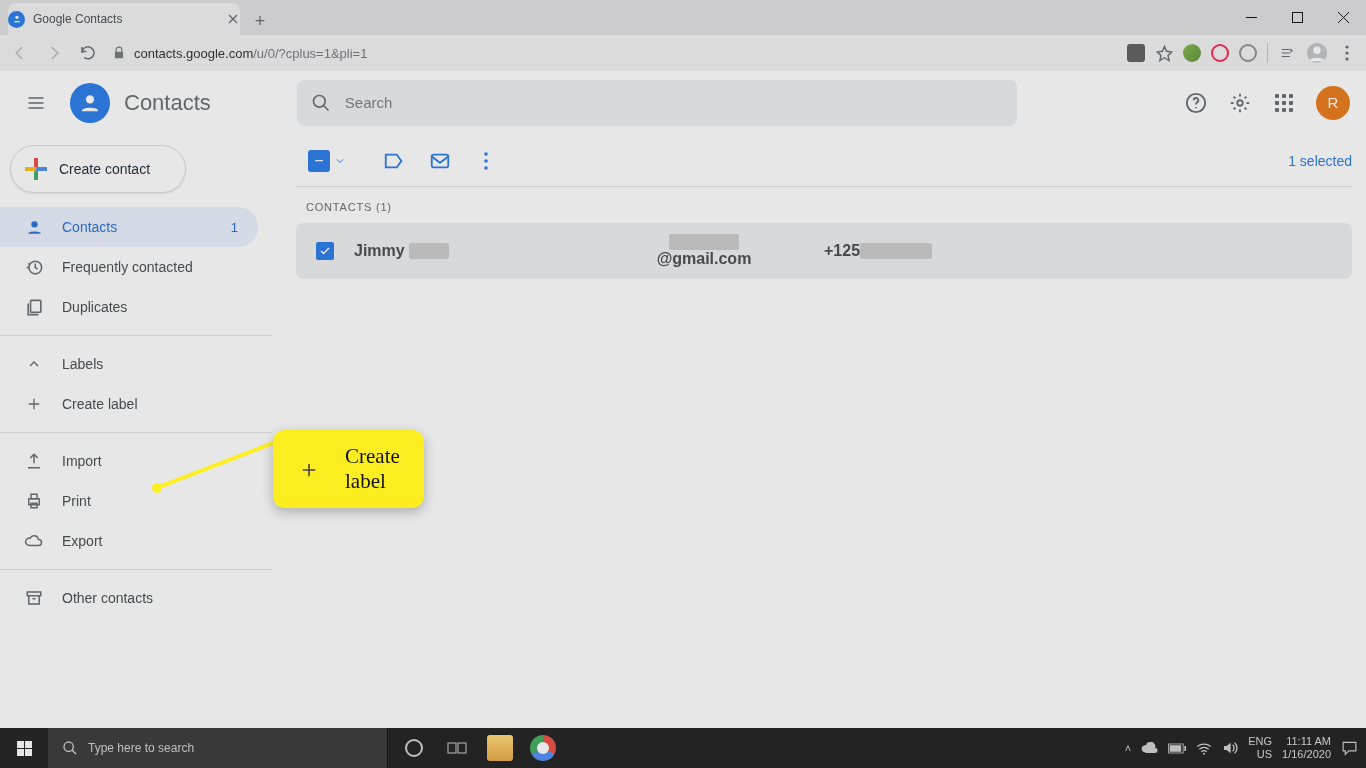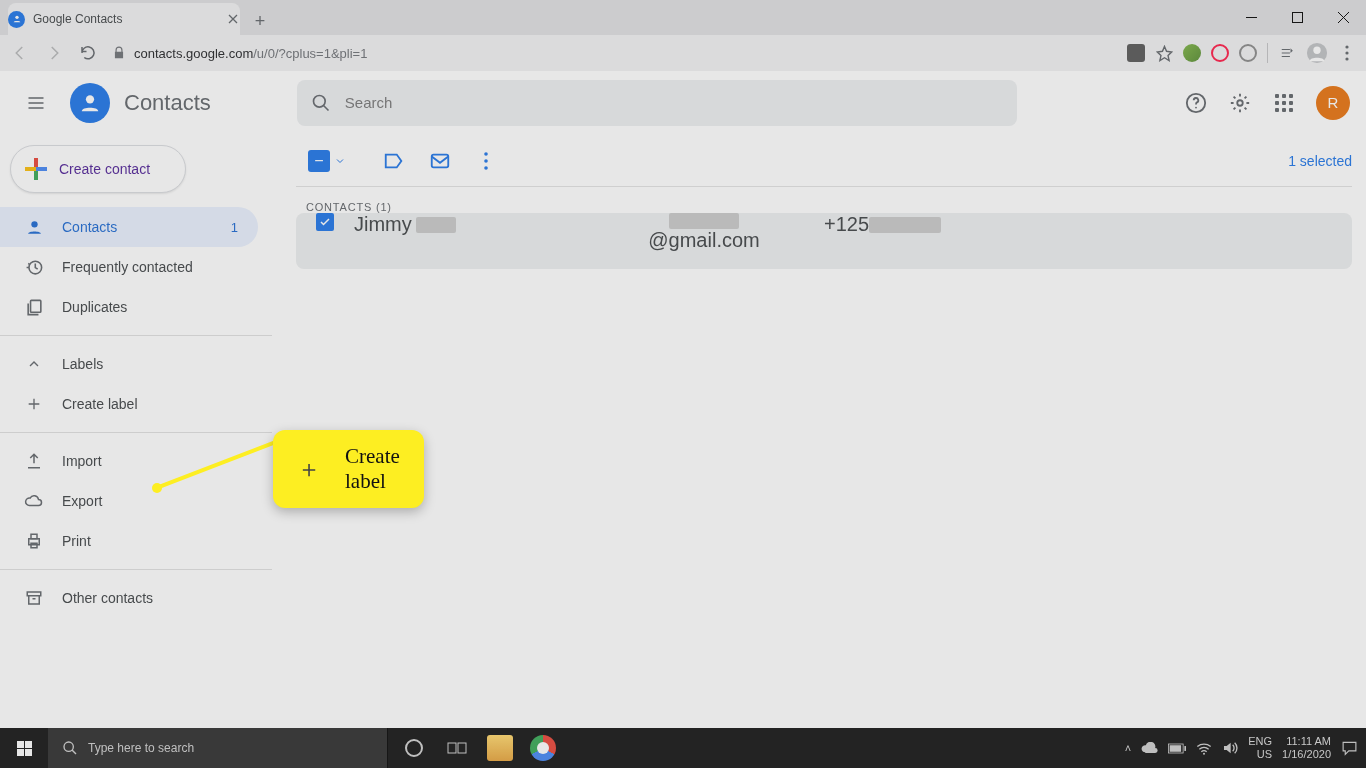--- a/index.html
+++ b/index.html
@@ -45,39 +45,39 @@
   .avatar { width:34px; height:34px; border-radius:50%; background:#e8710a; color:#fff; display:flex; align-items:center; justify-content:center; font-size:15px; }
 
   
   .body { flex:1; display:flex; }
   .sidebar { width:272px; padding-top:6px; display:flex; flex-direction:column; }
   .create-contact { margin:4px 0 14px 10px; width:176px; height:48px; border:1px solid #dadce0; border-radius:24px; background:#fff; display:flex; align-items:center; gap:12px; padding-left:14px; box-shadow:0 1px 2px rgba(0,0,0,0.1); }
   .gplus { width:22px; height:22px; position:relative; }
   .gplus::before,.gplus::after { content:""; position:absolute; background:#ea4335; }
   .gplus::before { left:9px; top:0; width:4px; height:22px; background:linear-gradient(#ea4335 50%,#34a853 50%); }
   .gplus::after { top:9px; left:0; height:4px; width:22px; background:linear-gradient(90deg,#fbbc05 50%,#4285f4 50%); }
-  .create-contact span { font-size:14px; color:#4c1d95; }
+  .create-contact span { font-size:14px; color:#0f172a; }
 
   .navitem { height:40px; display:flex; align-items:center; gap:18px; padding-left:24px; padding-right:20px; font-size:14px; color:#3c4043; border-radius:0 20px 20px 0; margin-right:14px; cursor:pointer; }
   .navitem.active { background:#e8f0fe; color:#1967d2; }
   .navitem.active .nicon { color:#1967d2; }
   .nicon { width:20px; height:20px; color:#5f6368; display:flex; align-items:center; justify-content:center; }
   .navitem .count { margin-left:auto; color:#1967d2; font-size:13px; }
   .divider { height:1px; background:#e0e0e0; margin:8px 0; }
 
   .main { flex:1; padding:0 14px 0 24px; }
   .toolbar { height:52px; display:flex; align-items:center; border-bottom:1px solid #e2e2e2; }
   .select-chip { width:22px; height:22px; background:#1a73e8; border-radius:3px; display:flex; align-items:center; justify-content:center; color:#fff; font-size:16px; }
   .select-caret { color:#1a73e8; margin-left:4px; }
   .tb-icon { width:36px; height:36px; display:flex; align-items:center; justify-content:center; color:#1a73e8; margin-left:10px; border-radius:50%; }
   .selected-count { margin-left:auto; color:#1a73e8; font-size:14px; }
 
-  .section-h { font-size:11px; letter-spacing:0.8px; color:#5f6368; padding:14px 0 0 10px; }
-
-  .row { height:56px; background:#eceeef; border-radius:8px; display:flex; align-items:flex-start; padding-left:20px; gap:20px; color:#3c4043; font-size:20px; }
+  .section-h { font-size:11px; letter-spacing:0.8px; color:#5f6368; padding:14px 0 10px 10px; }
+
+  .row { height:56px; background:#eceeef; border-radius:8px; display:flex; align-items:center; padding-left:20px; gap:20px; color:#3c4043; font-size:16px;font-weight:bold; }
   .chk { width:18px; height:18px; border-radius:2px; background:#1a73e8; display:flex; align-items:center; justify-content:center; color:#fff; }
   .col-name { width:230px; display:flex; align-items:center; gap:4px; }
   .col-email { width:200px; display:flex; align-items:center;flex-direction:column; }
   .col-phone { display:flex; align-items:center; }
   .blur { display:inline-block; background:#c9c9c9; border-radius:2px; height:16px; }
 
   
   .callout-wrap { position:absolute; left:140px; top:295px; z-index:60; pointer-events:none; }
   .callout { position:absolute; left:133px; top:64px; background:#fdee22; border-radius:12px; padding:14px 24px; box-shadow:0 4px 12px rgba(0,0,0,0.25); display:flex; align-items:center; gap:24px; }
   .callout .pl { font-size:24px; color:#444; }
@@ -306,35 +306,35 @@
       <div class="navitem">
         <span class="nicon">
             <svg width="18" height="18" viewBox="0 0 24 24">
               <path d="M12 3v12M7 8l5-5 5 5M4 21h16" stroke="currentColor" stroke-width="2" fill="none"></path>
             </svg>
           </span>
         <span>Import</span>
       </div>
       <div class="navitem">
         <span class="nicon">
-            <svg width="20" height="18" viewBox="0 0 24 24">
-              <path d="M6 18a5 5 0 1 1 .8-9.9A6 6 0 0 1 18 10a4 4 0 0 1 0 8H6z" fill="none" stroke="currentColor" stroke-width="2"></path>
-            </svg>
-          </span>
-        <span>Export</span>
-      </div>
-      <div class="navitem">
-        <span class="nicon">
             <svg width="18" height="18" viewBox="0 0 24 24">
               <rect x="5" y="9" width="14" height="8" fill="none" stroke="currentColor" stroke-width="2"></rect>
               <rect x="8" y="3" width="8" height="6" fill="none" stroke="currentColor" stroke-width="2"></rect>
               <rect x="8" y="15" width="8" height="6" fill="none" stroke="currentColor" stroke-width="2"></rect>
             </svg>
           </span>
         <span>Print</span>
+      </div>
+      <div class="navitem">
+        <span class="nicon">
+            <svg width="20" height="18" viewBox="0 0 24 24">
+              <path d="M6 18a5 5 0 1 1 .8-9.9A6 6 0 0 1 18 10a4 4 0 0 1 0 8H6z" fill="none" stroke="currentColor" stroke-width="2"></path>
+            </svg>
+          </span>
+        <span>Export</span>
       </div>
 
       <div class="divider"></div>
 
       <div class="navitem">
         <span class="nicon">
             <svg width="18" height="18" viewBox="0 0 24 24">
               <rect x="3" y="4" width="18" height="5" fill="none" stroke="currentColor" stroke-width="2"></rect>
               <path d="M5 9v11h14V9M10 13h4" fill="none" stroke="currentColor" stroke-width="2"></path>
             </svg>

